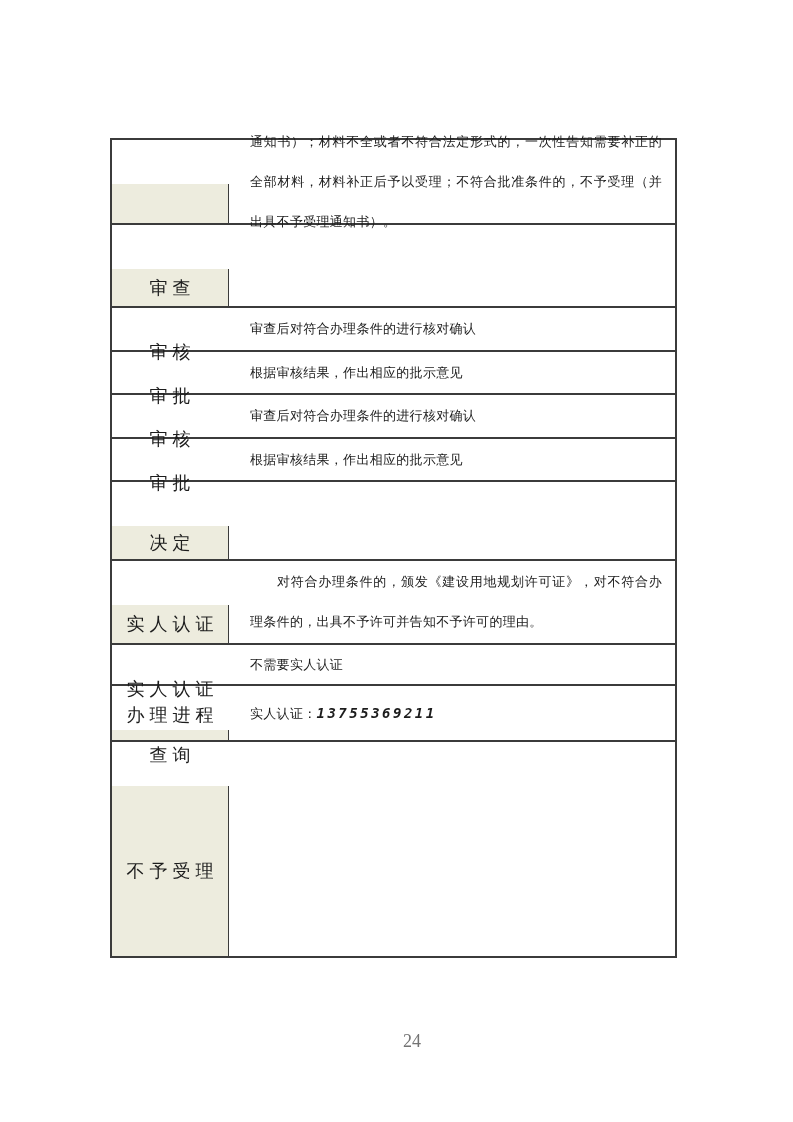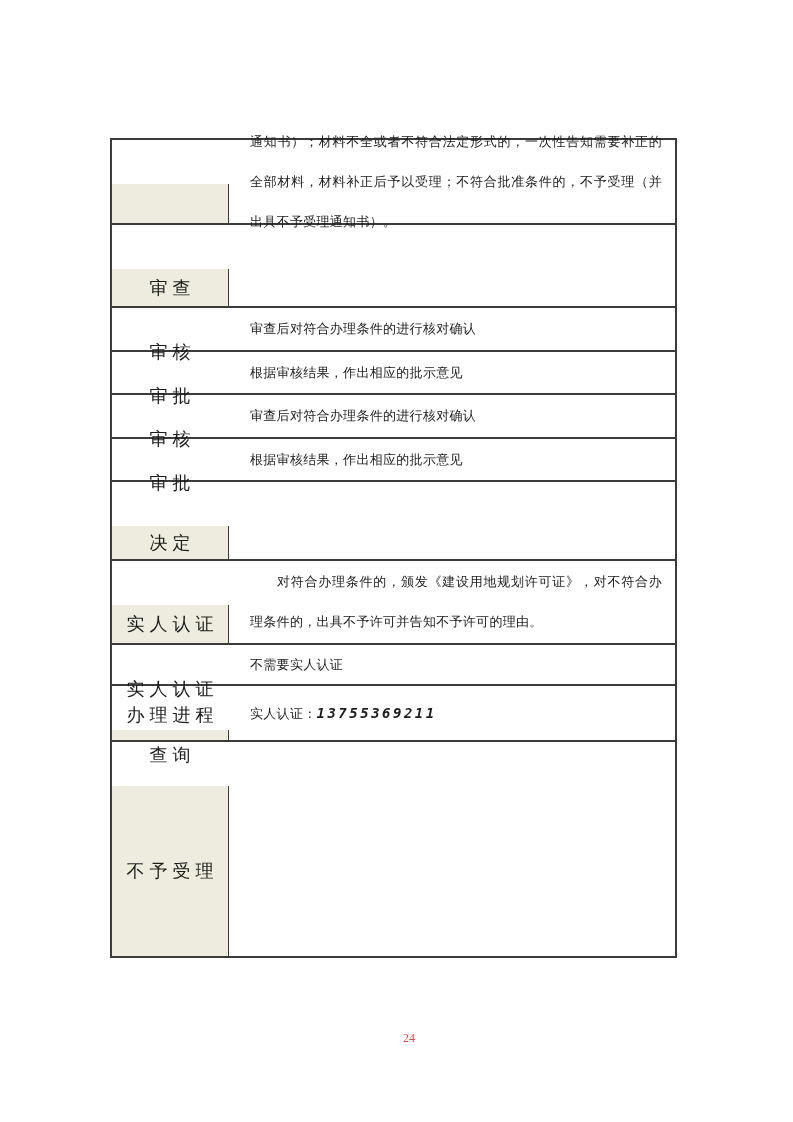--- a/index.html
+++ b/index.html
@@ -61,22 +61,22 @@
     font-style: italic;
     font-family: "DejaVu Sans Mono", monospace;
     font-size: 14px;
     font-weight: bold;
     letter-spacing: 2.5px;
   }
   .page-number {
     position: absolute;
     top: 1031px;
     left: 403px;
-    font-size: 12px;
-    color: #ef4444;
+    font-size: 18px;
+    color: #737373;
     font-family: "Liberation Serif", serif;
   }
 </style>
 </head>
 <body>
 
 <div class="page">
   <div class="doc-table">
       <div class="row" style="height: 85px;">
         <div class="cell-label"></div>

